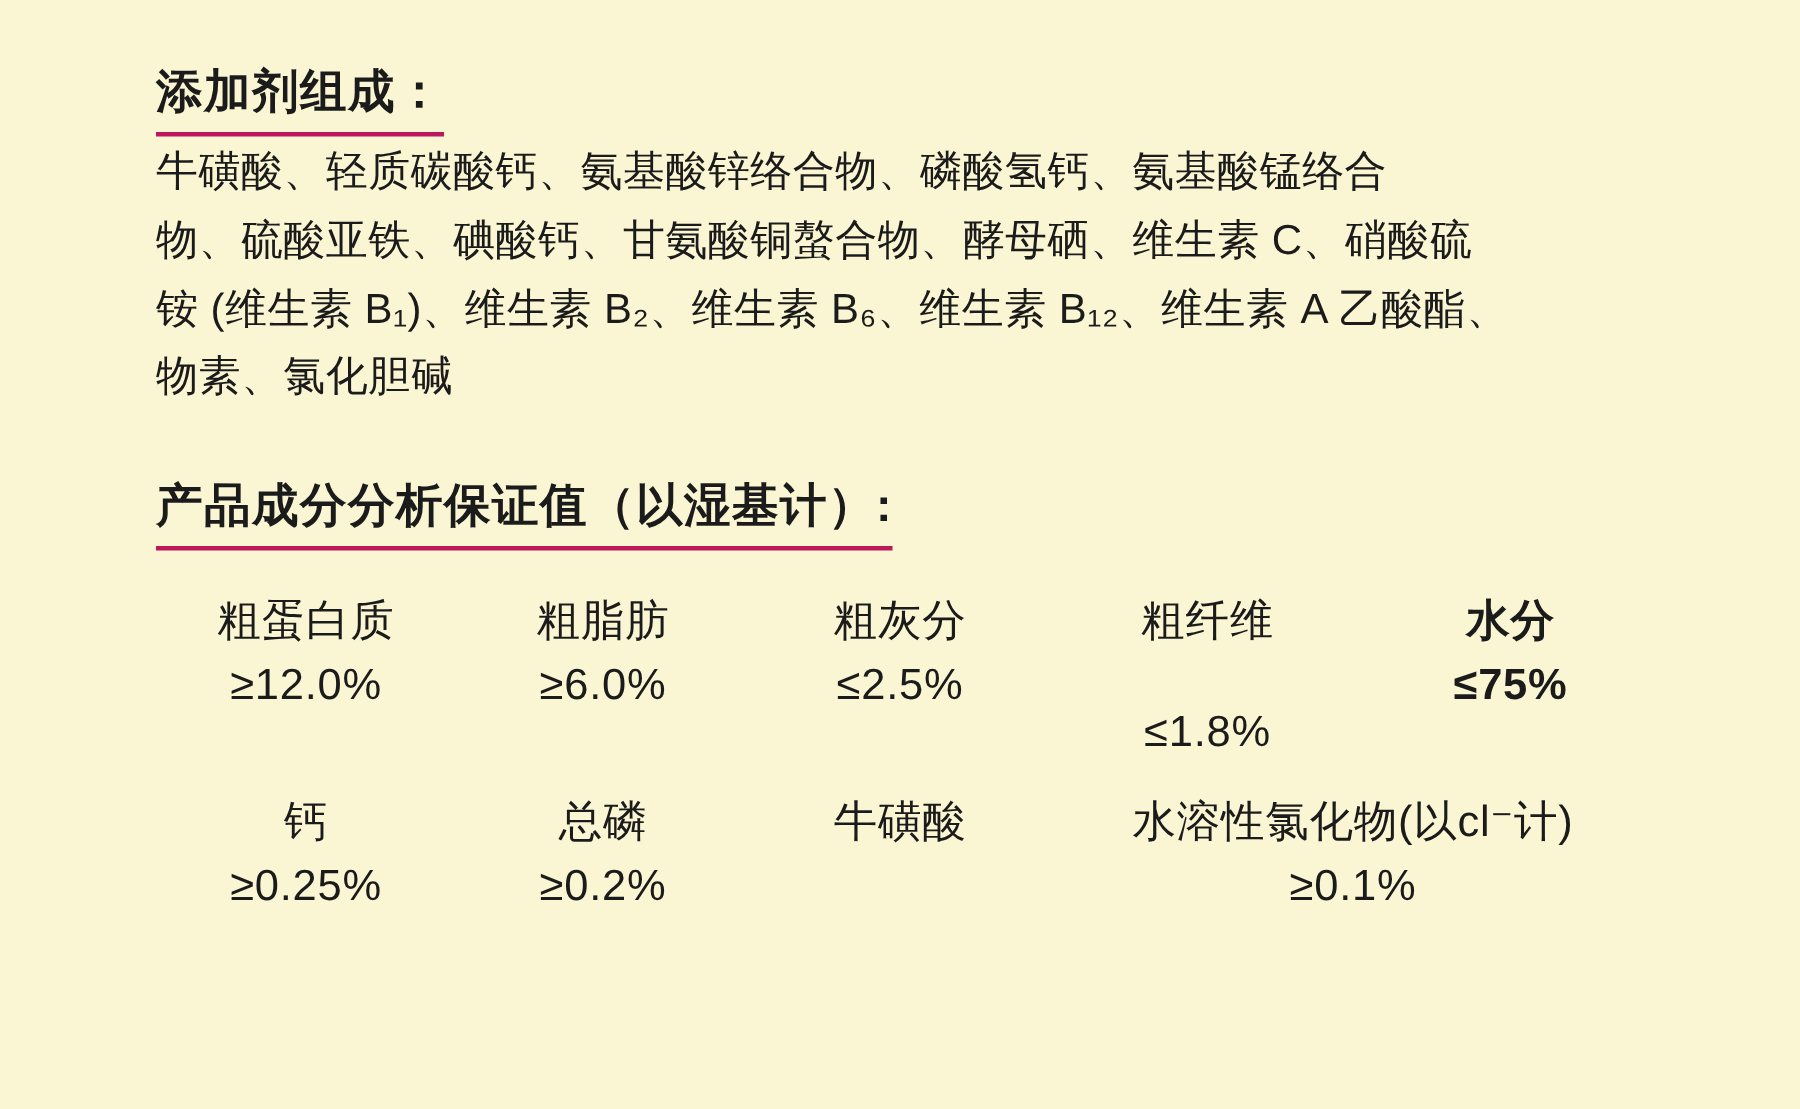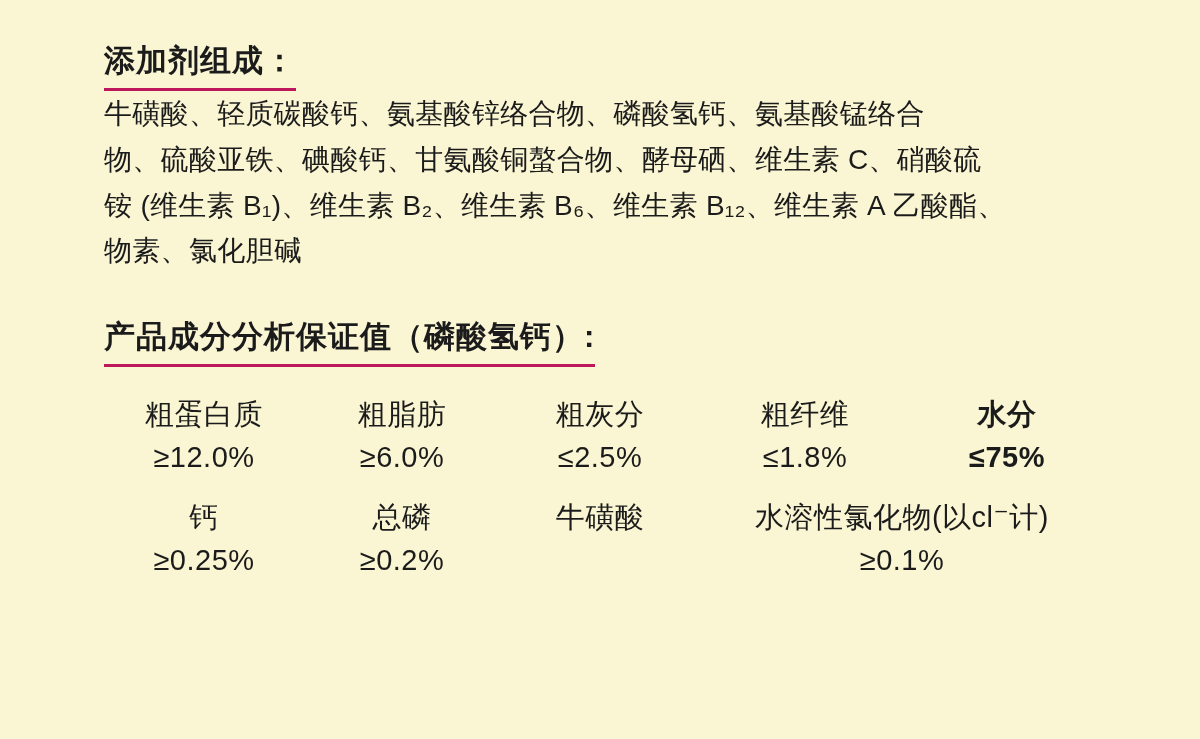--- a/index.html
+++ b/index.html
@@ -70,21 +70,21 @@
   .nut-value {
     font-size: 29px;
     line-height: 1.45;
     margin-top: 2px;
     letter-spacing: 0.5px;
   }
   
   .row1 .c0 { width: 200px; }
   .row1 .c1 { width: 196px; }
   .row1 .c2 { width: 200px; }
-  .row1 .c3 { width: 210px; }
+  .row1 .c3 { width: 210px; gap: 31px; }
   .row1 .c4 { width: 194px; font-weight: bold; }
   
   .row2 .c0 { width: 200px; }
   .row2 .c1 { width: 196px; }
   .row2 .c2 { width: 200px; }
   .row2 .c3 { width: 404px; }
 </style>
 </head>
 <body>
 
@@ -94,21 +94,21 @@
     <h2 class="section-title">添加剂组成：</h2>
     <div class="additives-text">
       <div>牛磺酸、轻质碳酸钙、氨基酸锌络合物、磷酸氢钙、氨基酸锰络合</div>
       <div>物、硫酸亚铁、碘酸钙、甘氨酸铜螯合物、酵母硒、维生素 C、硝酸硫</div>
       <div>铵 (维生素 B₁)、维生素 B₂、维生素 B₆、维生素 B₁₂、维生素 A 乙酸酯、</div>
       <div>物素、氯化胆碱</div>
     </div>
   </div>
 
   <div class="guaranteed-title-wrap">
-    <h2 class="section-title">产品成分分析保证值（磷酸氢钙）:</h2>
+    <h2 class="section-title">产品成分分析保证值（以湿基计）:</h2>
 
     <div class="nutrition-table">
 
       <div class="nut-row row1">
         <div class="nut-cell c0">
           <div class="nut-name">粗蛋白质</div>
           <div class="nut-value">≥12.0%</div>
         </div>
         <div class="nut-cell c1">
           <div class="nut-name">粗脂肪</div>

